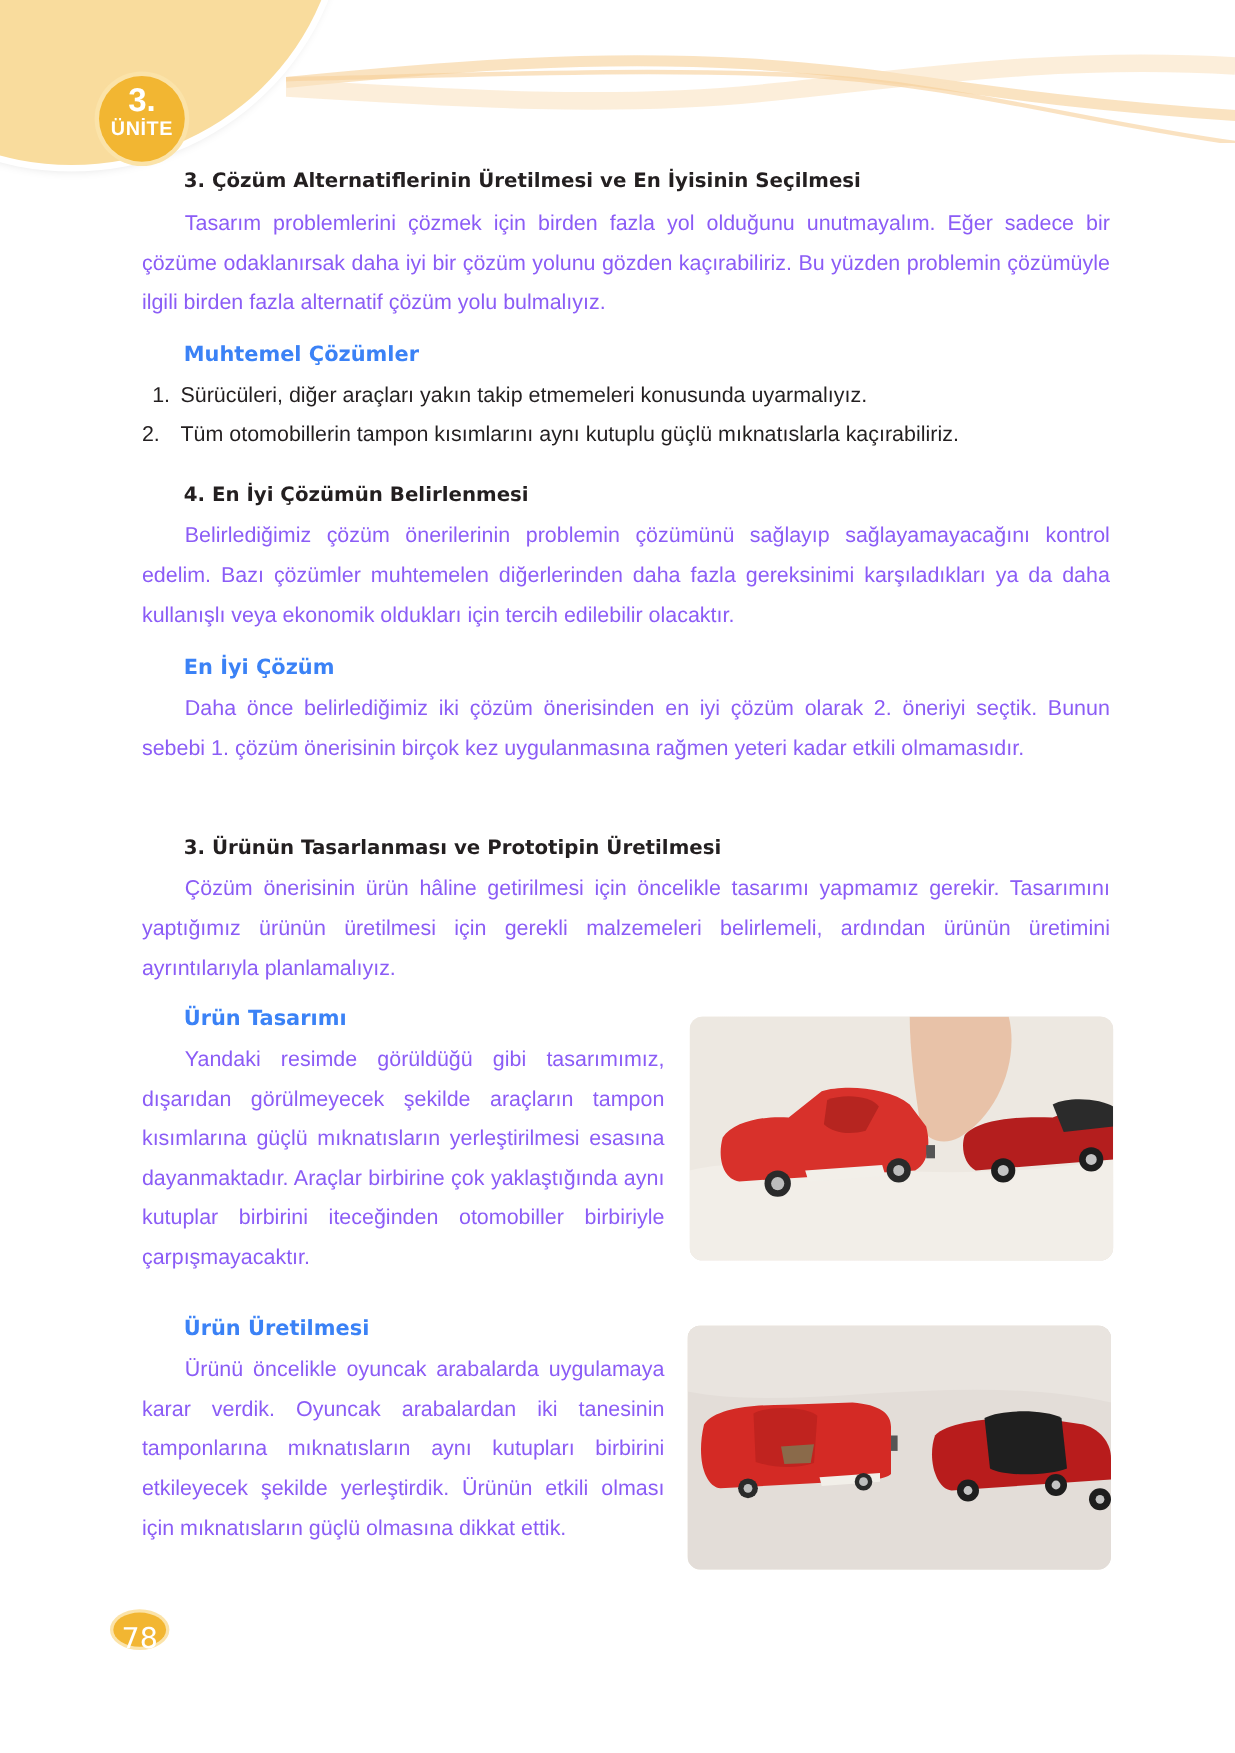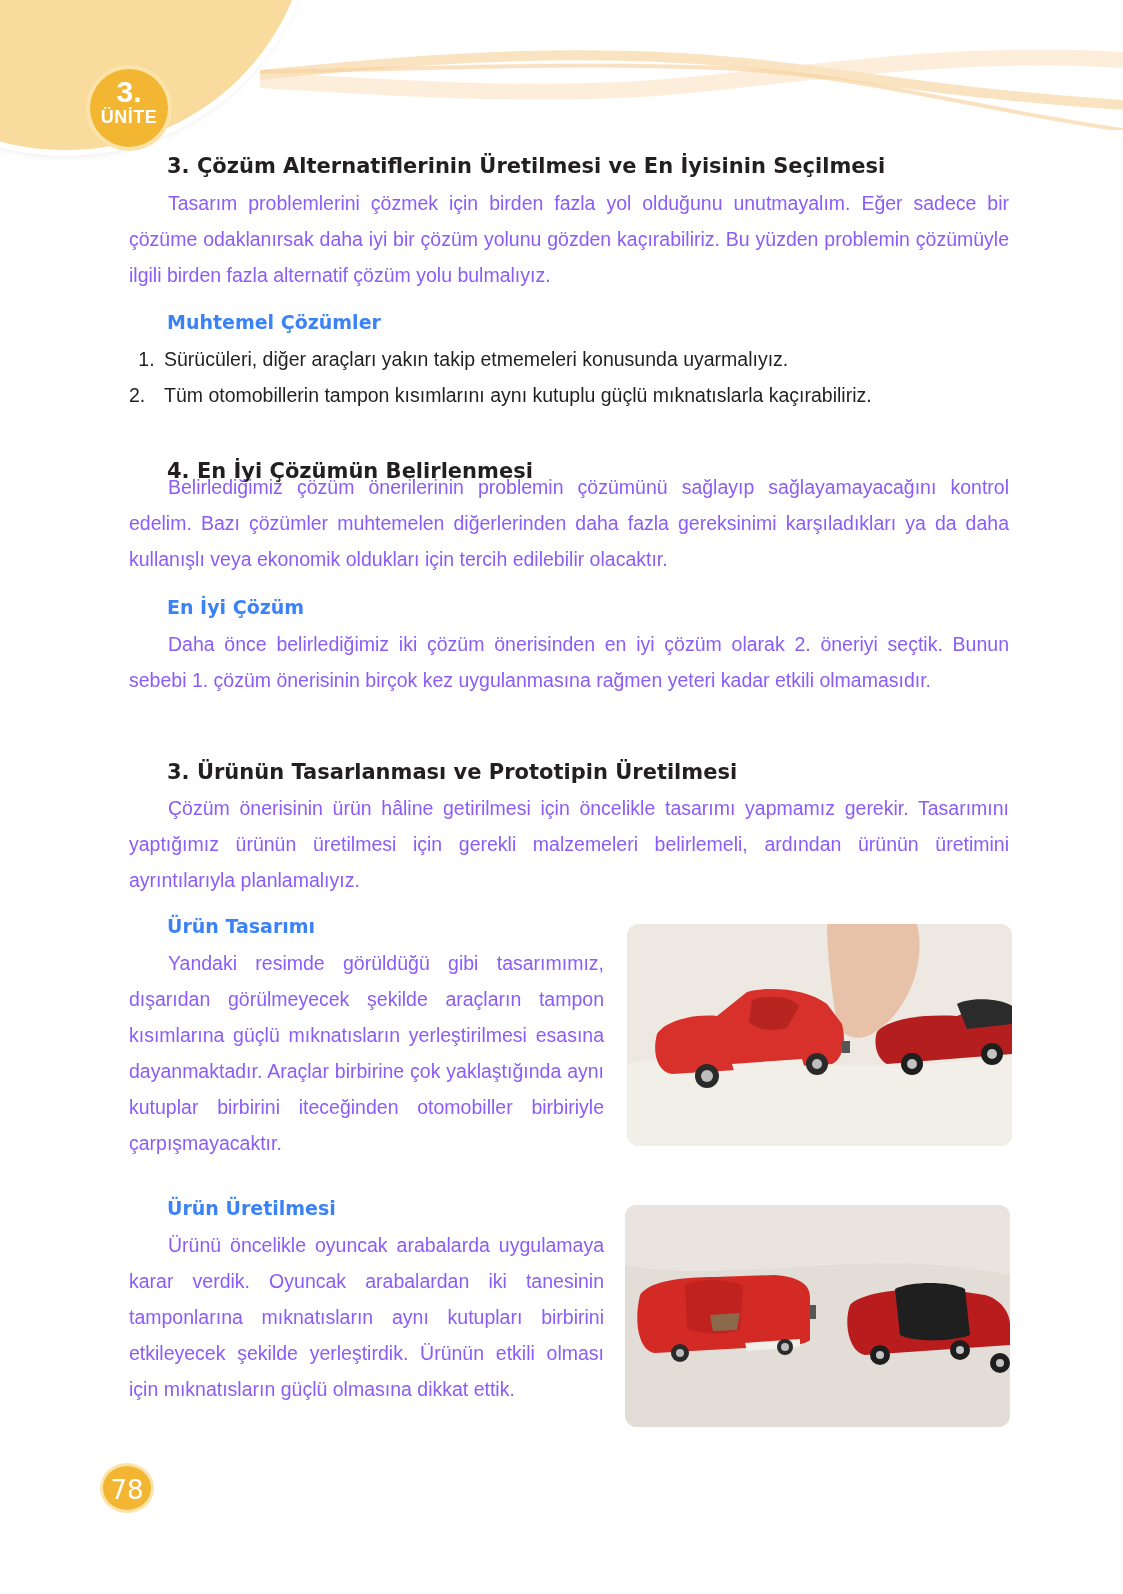--- a/index.html
+++ b/index.html
@@ -19,21 +19,21 @@
   .unit-badge {
     position:absolute; left:90px; top:69px; width:78px; height:78px;
     border-radius:50%; background:#f2b632;
     box-shadow:0 0 0 4px #fbe3a9;
     color:#fff; text-align:center; font-family:"Liberation Sans", sans-serif;
     font-weight:bold;
   }
   .unit-badge .num { display:block; font-size:30px; line-height:30px; padding-top:8px; }
   .unit-badge .lbl { display:block; font-size:18px; line-height:20px; letter-spacing:0.5px; }
   .h-black {
-    position:absolute; font-weight:bold; font-size:21px; color:#231f20;
+    position:absolute; font-weight:bold; font-size:18px; color:#231f20;
     font-family:"DejaVu Sans", sans-serif; white-space:nowrap;
   }
   .h-blue {
     position:absolute; font-weight:bold; font-size:19px; color:#3b82f6;
     font-family:"DejaVu Sans", sans-serif; white-space:nowrap;
   }
   .para {
     position:absolute; font-size:19.5px; line-height:36px; text-align:justify;
     text-align-last:left;
     font-family:"Liberation Sans", sans-serif; color:#8b5cf6;
@@ -45,21 +45,21 @@
   }
   .list-item .n { display:inline-block; width:35px; }
 
   .photo {
     position:absolute; border-radius:12px; overflow:hidden;
     background:linear-gradient(160deg,#f3efe9 0%,#ebe6df 40%,#f1ede7 70%,#e5dfd8 100%);
   }
   .photo svg { width:100%; height:100%; display:block; }
 
   .page-badge {
-    position:absolute; left:103px; top:1466px; width:48px; height:44px;
+    position:absolute; left:103px; top:1466px; width:48px; height:31px;
     border-radius:50%; background:#f2b632; box-shadow:0 0 0 3px #fbe3a9;
     color:#fff; font-size:26px; line-height:48px; text-align:center;
     font-family:"DejaVu Sans", sans-serif;
   }
 </style>
 </head>
 <body>
 
 <div class="deco-circle"></div>
 <svg class="wave" viewBox="0 0 863 110" preserveAspectRatio="none">
@@ -79,21 +79,21 @@
 </div>
 
 <div class="h-blue" style="left:167px; top:311px;">Muhtemel Çözümler</div>
 <div class="list-item" style="left:129px; top:341px;text-align:center;">
   <span class="n">1.</span><span>Sürücüleri, diğer araçları yakın takip etmemeleri konusunda uyarmalıyız.</span>
 </div>
 <div class="list-item" style="left:129px; top:377px;">
   <span class="n">2.</span><span>Tüm otomobillerin tampon kısımlarını aynı kutuplu güçlü mıknatıslarla kaçırabiliriz.</span>
 </div>
 
-<div class="h-black" style="left:167px; top:439px;margin-top:20px;">4. En İyi Çözümün Belirlenmesi</div>
+<div class="h-black" style="left:167px; top:439px;">4. En İyi Çözümün Belirlenmesi</div>
 <div class="para" style="left:129px; top:469px; width:880px;">
   <span class="indent"></span><span>Belirlediğimiz çözüm önerilerinin problemin çözümünü sağlayıp sağlayamayacağını kontrol edelim. Bazı çözümler muhtemelen diğerlerinden daha fazla gereksinimi karşıladıkları ya da daha kullanışlı veya ekonomik oldukları için tercih edilebilir olacaktır.</span>
 </div>
 
 <div class="h-blue" style="left:167px; top:596px;">En İyi Çözüm</div>
 <div class="para" style="left:129px; top:626px; width:880px;">
   <span class="indent"></span><span>Daha önce belirlediğimiz iki çözüm önerisinden en iyi çözüm olarak 2. öneriyi seçtik. Bunun sebebi 1. çözüm önerisinin birçok kez uygulanmasına rağmen yeteri kadar etkili olmamasıdır.</span>
 </div>
 
 <div class="h-black" style="left:167px; top:760px;">3. Ürünün Tasarlanması ve Prototipin Üretilmesi</div>

